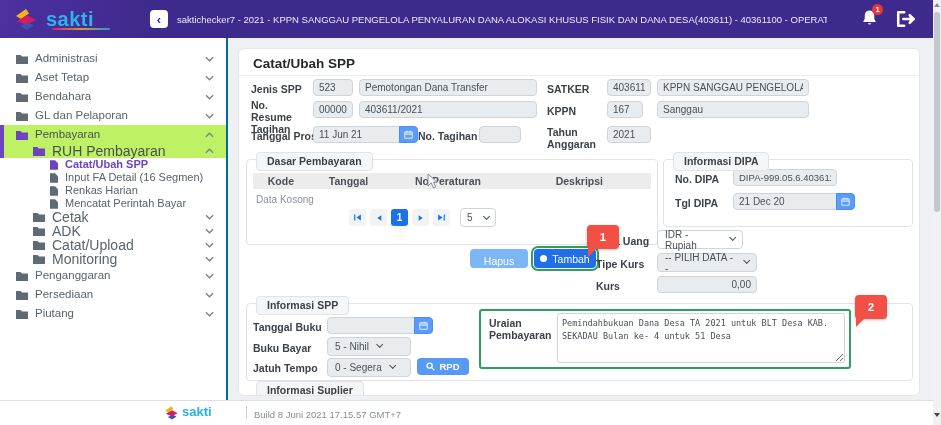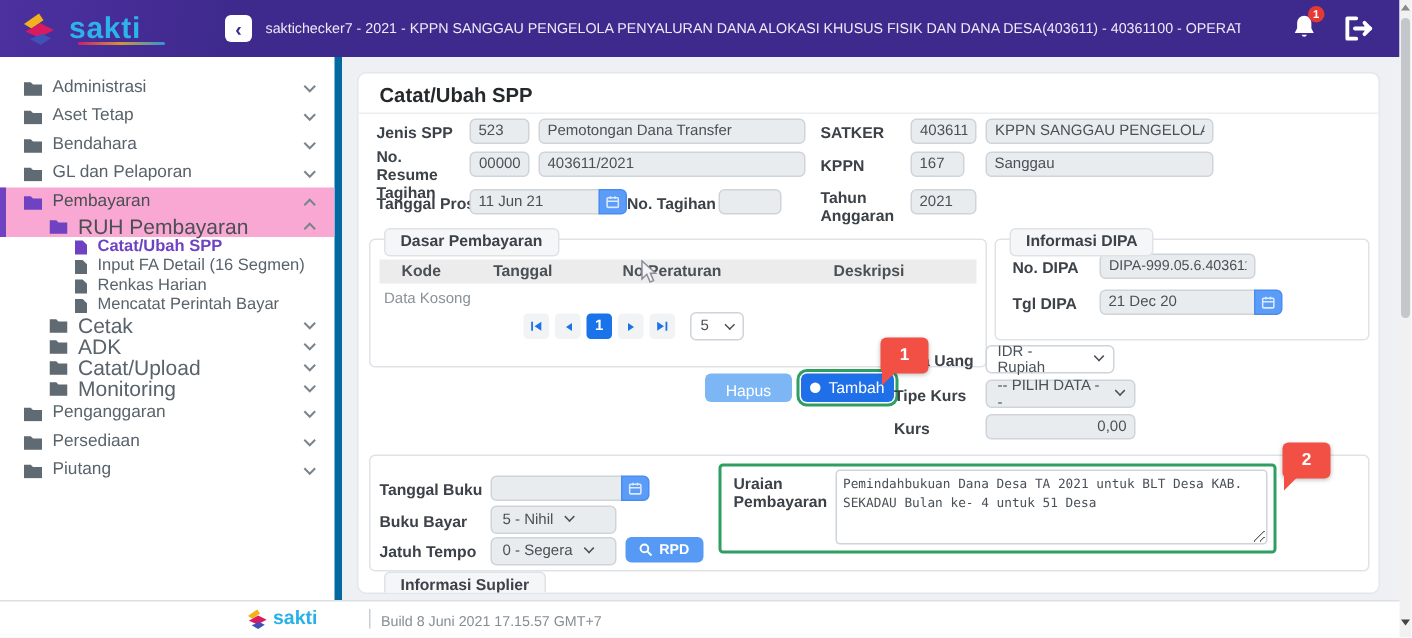--- a/index.html
+++ b/index.html
@@ -24,29 +24,29 @@
          color:#fff;font-size:7.5px;font-weight:bold;display:flex;align-items:center;justify-content:center;padding:0 2px;}
   .logout{position:absolute;left:894px;top:9px;width:22px;height:20px;cursor:pointer;}
 
   
   .scrollbar{position:absolute;right:0;top:0;width:8px;height:425px;background:#f1f1f1;z-index:30;}
   .sb-up{position:absolute;top:3px;left:1px;width:0;height:0;border-left:3px solid transparent;border-right:3px solid transparent;border-bottom:4px solid #8a8a8a;}
   .sb-thumb{position:absolute;top:12px;left:1px;width:6px;height:200px;background:#c3c7cc;border-radius:3px;cursor:pointer;}
   .sb-down{position:absolute;top:413px;left:1px;width:0;height:0;border-left:3px solid transparent;border-right:3px solid transparent;border-top:4px solid #444;}
 
   
-  .sidebar{position:absolute;left:0;top:38px;width:228px;height:362px;background:#fff;border-right:5px solid #0369a1;
+  .sidebar{position:absolute;left:0;top:38px;width:228px;height:362px;background:#fff;border-right:2px solid #0369a1;
            padding-top:11px;z-index:5;overflow:hidden;}
   .side-item{display:flex;align-items:center;gap:7px;padding-right:12px;color:#59636b;cursor:pointer;position:relative;line-height:1;}
   .side-item .icon{display:flex;color:#5f6a72;}
   .side-item .chev{margin-left:auto;display:flex;color:#7a848d;}
   .lvl0{padding-left:16px;height:19px;font-size:11.5px;}
   .lvl1{padding-left:33px;height:14px;font-size:14px;}
   .lvl2{padding-left:50px;height:13px;font-size:11px;}
-  .side-item.accent{background:#f9a8d4;}
+  .side-item.accent{background:#bef264;}
   .side-item.accent::before{content:"";position:absolute;left:0;top:0;bottom:0;width:4px;background:#6f42c1;}
   .side-item.accent .icon,.side-item.accent{color:#4a4f54;}
   .side-item.accent .icon{color:#6f42c1;}
   .side-item.selected,.side-item.selected .icon{color:#6f42c1;font-weight:bold;}
 
   
   .card{position:absolute;left:238px;top:48px;width:682px;height:348px;background:#fff;
         border:1px solid #e3e6ea;border-radius:6px;overflow:hidden;z-index:2;}
   .card-title{position:absolute;left:14px;top:7px;font-size:13.5px;font-weight:bold;color:#26292c;}
   .title-rule{position:absolute;left:0;top:26px;width:100%;height:1px;background:#eceef0;}
@@ -462,20 +462,21 @@
     </div>
     <div class="lbl" style="left:357px;top:209px;">Tipe Kurs</div>
     <div class="sel" style="left:418px;top:204px;width:100px;">
       <span>-- PILIH DATA --</span>
       <span class="sel-chev"></span>
     </div>
     <div class="lbl" style="left:357px;top:231px;">Kurs</div>
     <input class="ro right" style="left: 418px; top: 227px; width: 100px;" readonly="" value="0,00">
 
     <div class="fs" style="left:7px;top:254px;width:667px;height:78px;"></div>
+    <div class="legend" style="left:17px;top:247px;">Informasi SPP</div>
 
     <div class="lbl" style="left:14px;top:272px;">Tanggal Buku</div>
     <input class="ro" style="left: 88px; top: 268px; width: 88px; border-radius: 4px 0px 0px 4px;" readonly="" value="">
     <div class="cal-btn" style="left:175px;top:268px;">
       <span style="display:flex;">
         <svg width="9" height="9" viewBox="0 0 12 12" fill="none" stroke="#dce9ff" stroke-width="1.4">
             <rect x="1" y="2.5" width="10" height="8.5" rx="1"></rect>
             <path d="M1 5.5h10M4 1v2.5M8 1v2.5"></path>
           </svg>
       </span>

